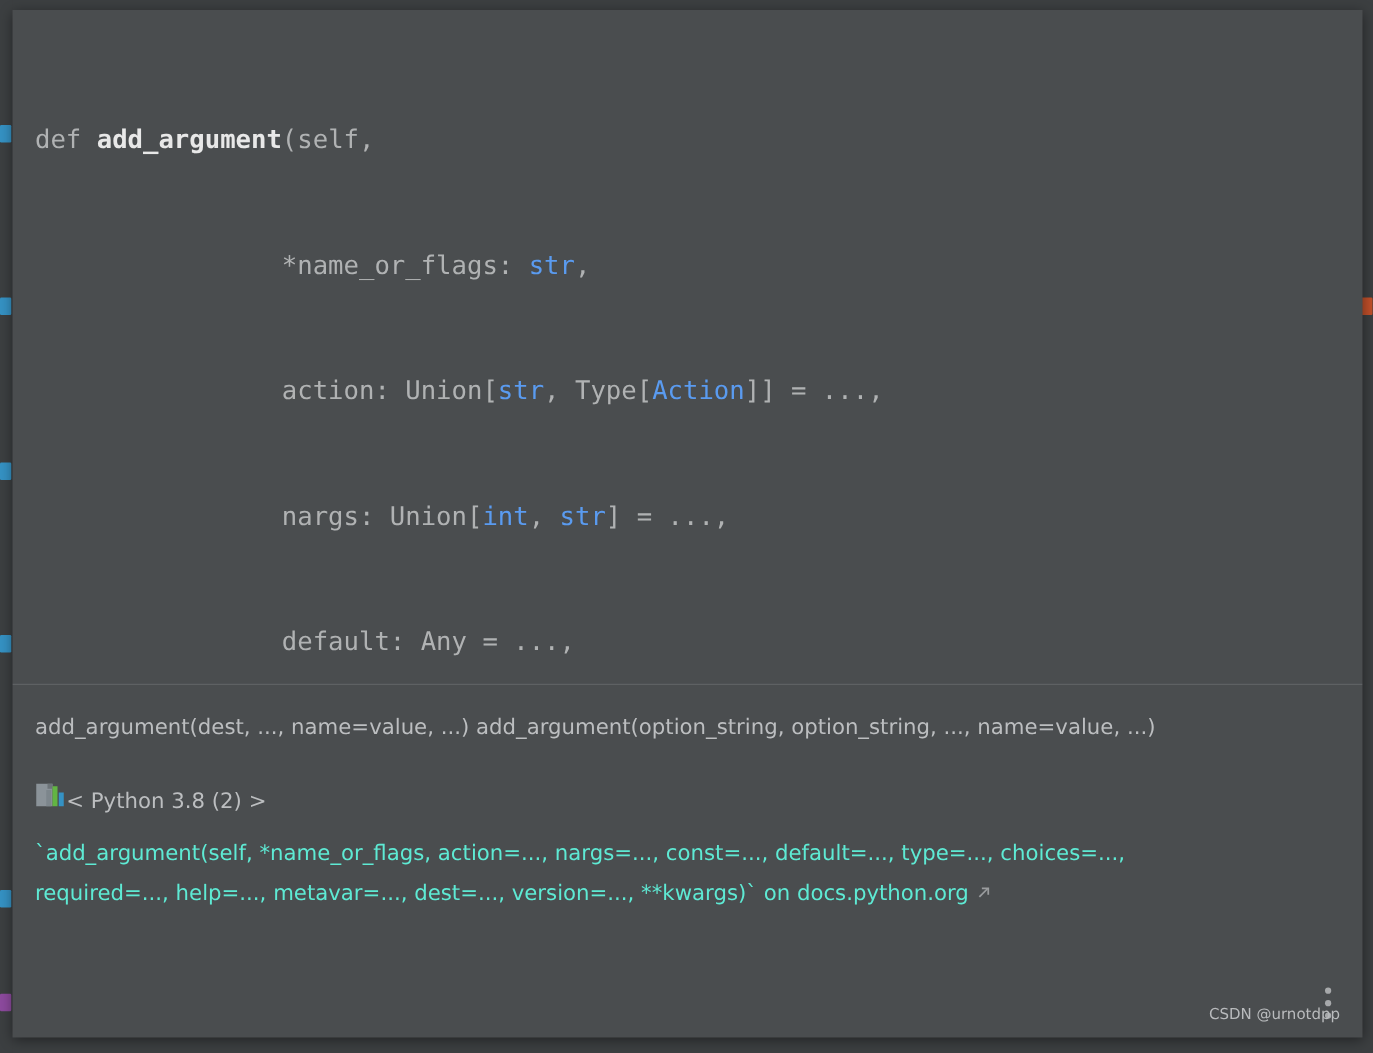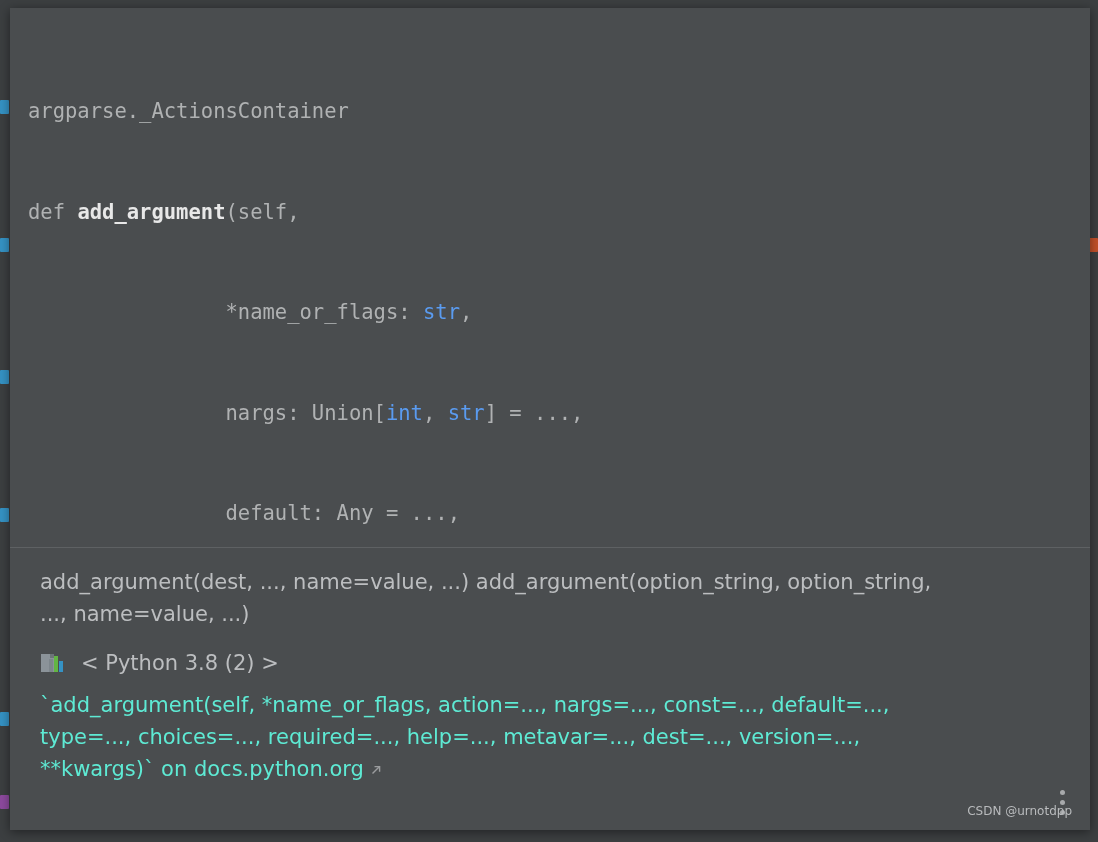--- a/index.html
+++ b/index.html
@@ -74,38 +74,37 @@
     height: 1px;
     background: #5e6163;
   }
 
   
   #docsection {
     position: absolute;
     left: 0;
     top: 540px;
     width: 972px;
-    padding: 18px 18px 0 30px;
+    padding: 18px 18px 0 18px;
     box-sizing: border-box;
     font-family: "DejaVu Sans", sans-serif;
-    font-size: 21px;
+    font-size: 17px;
     line-height: 32px;
     color: #bcbec0;
   }
 
   #doc-signature-text {
     display: block;
     max-width: 900px;
   }
 
   #module-row {
     display: flex;
-    align-items: center;
-    gap: 19px;
-    margin-top: 17px;
+    gap: 3px;
+    margin-top: 27px;
   }
   #module-label { color: #bcbec0; }
 
   .mod-icon {
     width: 22px;
     height: 22px;
     flex: 0 0 22px;
     position: relative;
     display: inline-block;
   }
@@ -194,23 +193,23 @@
       <div class="marker" style="top: 795px; background: rgb(141, 74, 158); left: 0px;"></div>
     </div>
 
   <div class="gutter-strip right">
       <div class="marker" style="top: 238px; background: rgb(194, 80, 42); right: 0px;"></div>
     </div>
 
   <div id="popup">
 
     <div id="signature">
-      <span class="ln">argparse._ActionsContainer</span>
       <span class="ln">def <span class="fn-name">add_argument</span>(self,</span>
       <span class="ln">                *name_or_flags: <span class="kw-type">str</span>,</span>
+      <span class="ln">                action: Union[<span class="kw-type">str</span>, Type[<span class="kw-type">Action</span>]] = ...,</span>
       <span class="ln">                nargs: Union[<span class="kw-type">int</span>, <span class="kw-type">str</span>] = ...,</span>
       <span class="ln">                default: Any = ...,</span>
       
       
       
       
       
       
       
     </div>

